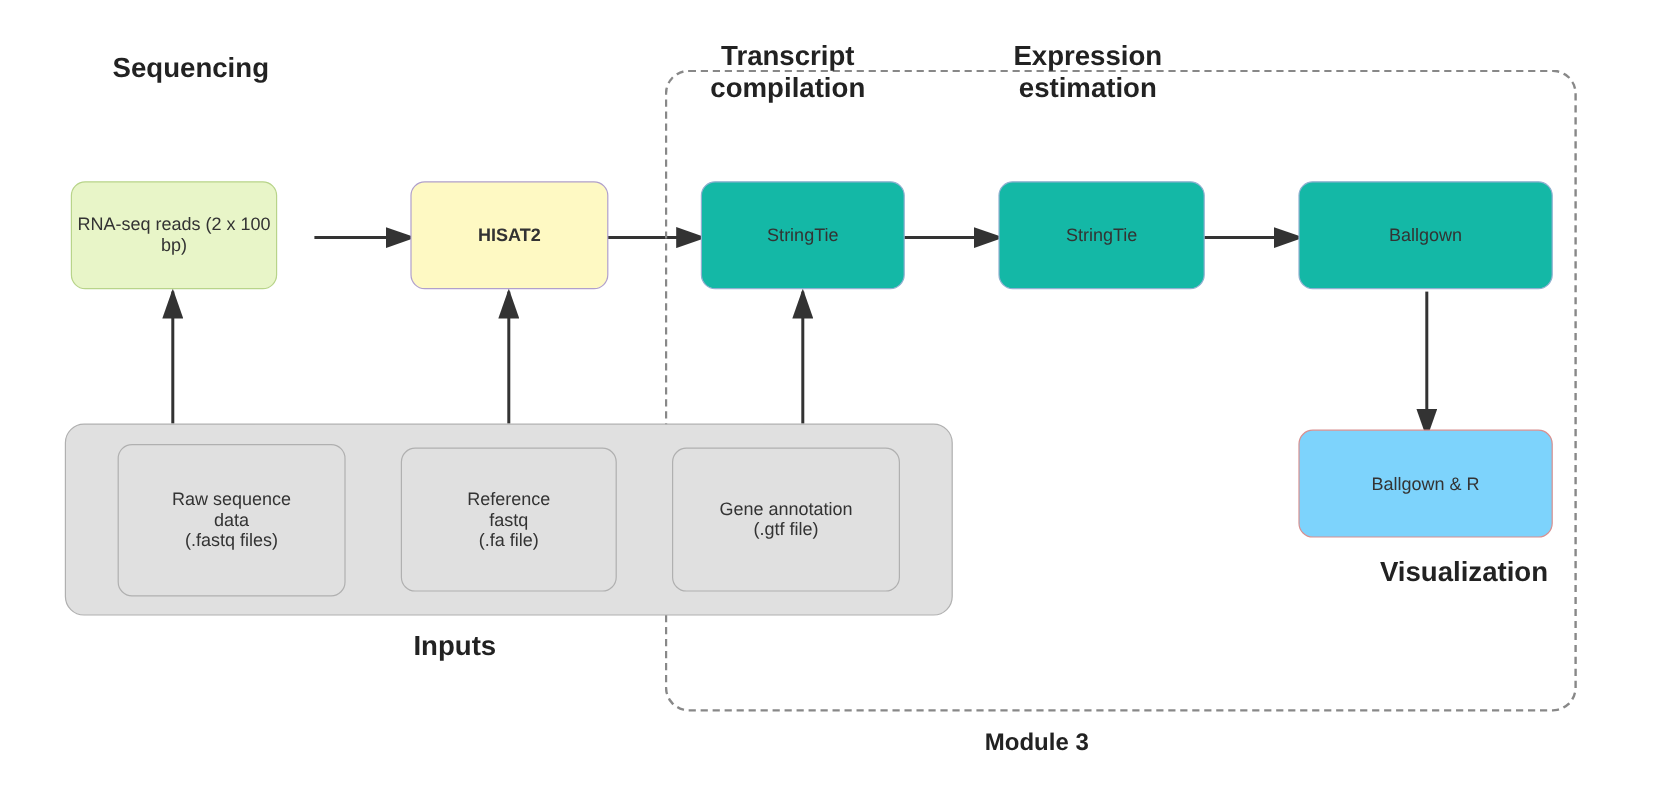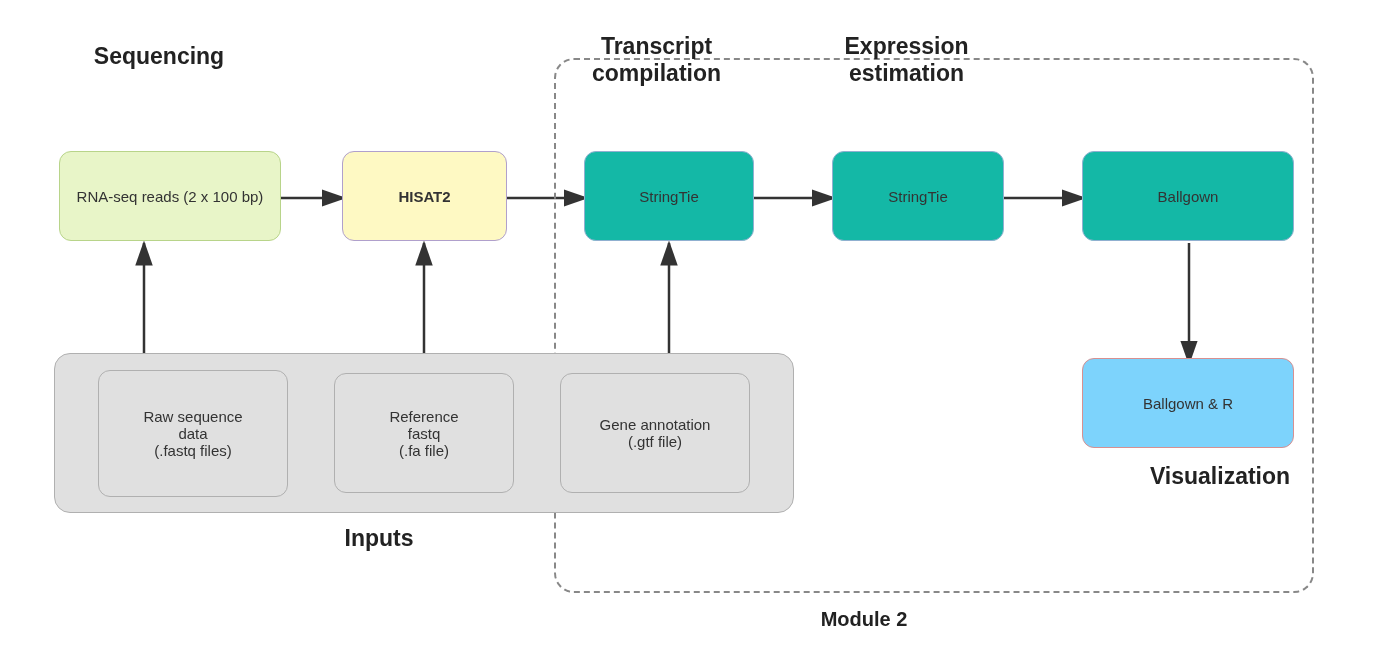--- a/index.html
+++ b/index.html
@@ -144,21 +144,21 @@
     <div class="section-label" style="position:absolute; left: 30px; top: 20px; width: 190px;">Sequencing</div>
 
 
     <div class="section-label" style="position:absolute; left: 525px; top: 10px; width: 195px; white-space: pre-line;">Transcript
 compilation</div>
 
     <div class="section-label" style="position:absolute; left: 775px; top: 10px; width: 195px; white-space: pre-line;">Expression
 estimation</div>
 
 
-    <div class="box box-green" style="left: 25px; top: 128px; width: 222px; height: 90px;">RNA-seq reads (2
+    <div class="box box-green" style="left: 25px; top: 128px; width: 172px; height: 90px;">RNA-seq reads (2
 x 100 bp)</div>
 
     <div class="box box-purple" style="left: 308px; top: 128px; width: 165px; height: 90px;">HISAT2</div>
 
     <div class="box box-blue" style="left: 550px; top: 128px; width: 170px; height: 90px;">StringTie</div>
 
     <div class="box box-blue" style="left: 798px; top: 128px; width: 172px; height: 90px;">StringTie</div>
 
     <div class="box box-blue" style="left: 1048px; top: 128px; width: 212px; height: 90px;">Ballgown</div>
 
@@ -175,16 +175,16 @@
       <div class="box box-gray" style="position: relative; left: auto; top: auto; width: 180px; height: 120px; white-space: pre-line;">Reference
 fastq
 (.fa file)</div>
 
       <div class="box box-gray" style="position: relative; left: auto; top: auto; width: 190px; height: 120px; white-space: pre-line;">Gene annotation
 (.gtf file)</div>
     </div>
 
     <div class="section-label" style="position:absolute; left: 250px; top: 502px; width: 190px;">Inputs</div>
 
-    <div class="module3-label" style="left: 730px; top: 585px; width: 200px;">Module 2</div>
+    <div class="module3-label" style="left: 730px; top: 585px; width: 200px;">Module 3</div>
 
   </div>
 </div>
 
 </body></html>

